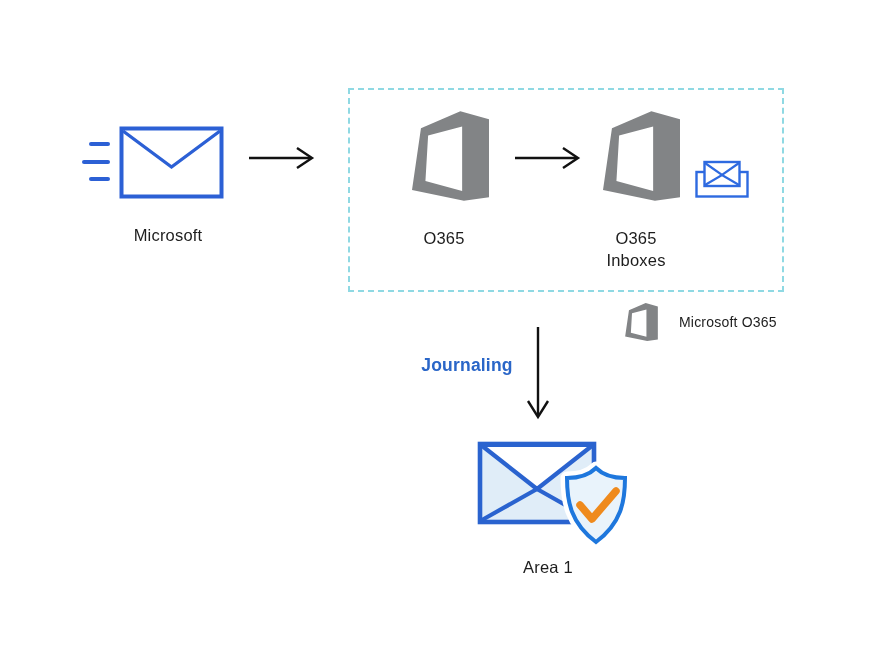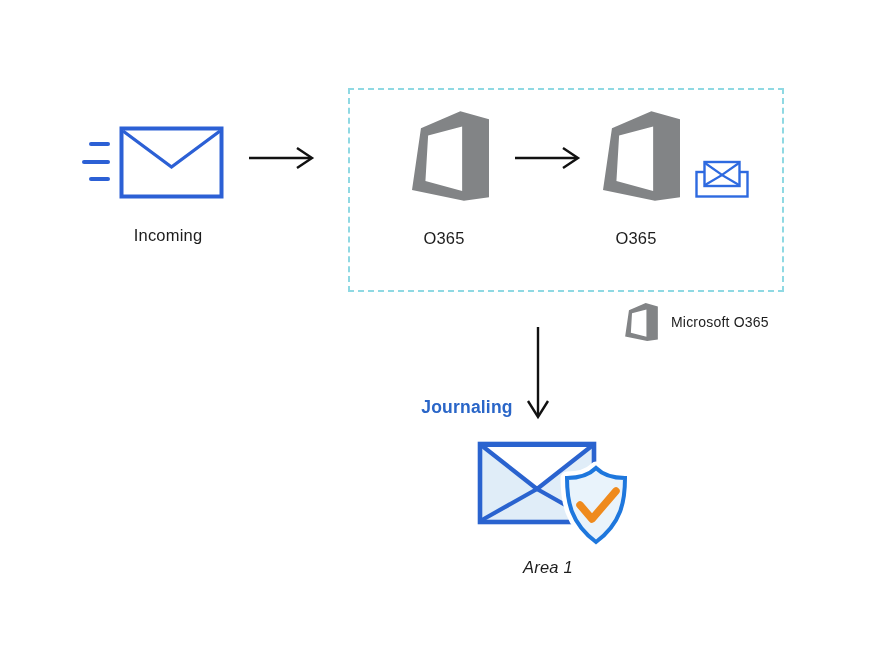--- a/index.html
+++ b/index.html
@@ -12,43 +12,43 @@
     text-align:center;font-size:16.5px;line-height:22px;color:#1d1d1d;
     letter-spacing:0.2px;
   }
   .speed-line{position:absolute;height:4px;background:#2c60d5;border-radius:2px;}
   .dashed-box{
     position:absolute;left:348px;top:88px;width:432px;height:200px;
     border:2px dashed #8fd9e3;background:transparent;
   }
   .journaling{
     position:absolute;left:412px;top:355px;width:110px;text-align:center;
-    font-size:17.5px;font-weight:600;color:#2a66c8;letter-spacing:0.2px;margin-top:42px;
+    font-size:17.5px;font-weight:600;color:#2a66c8;letter-spacing:0.2px;
   }
-  .legend-row{position:absolute;left:625px;top:303px;display:flex;align-items:center;gap:13px;}
+  .legend-row{position:absolute;left:625px;top:303px;display:flex;align-items:center;gap:21px;}
   .legend-text{font-size:14px;color:#1d1d1d;letter-spacing:0.2px;}
 </style>
 </head>
 <body>
 
 <div id="canvas">
 
   <div>
     <div class="speed-line" style="left:89px;top:142px;width:21px;"></div>
     <div class="speed-line" style="left:82px;top:160px;width:28px;"></div>
     <div class="speed-line" style="left:89px;top:177px;width:21px;"></div>
   </div>
 
   <svg class="abs" style="left:119px;top:126px;" width="105" height="73" viewBox="0 0 105 73">
     <rect x="2.5" y="2.5" width="100" height="68" fill="#ffffff" stroke="#2c60d5" stroke-width="4"></rect>
     <path d="M4 5 L52.5 41 L101 5" fill="none" stroke="#2c60d5" stroke-width="3.4"></path>
   </svg>
 
   <div class="node-label abs" style="left:98px;top:224px;width:140px;">
-    <div>Incoming</div>
+    <div>Microsoft</div>
   </div>
 
   <svg class="abs" style="left:248px;top:145px;" width="68" height="26" viewBox="0 0 68 26">
     <line x1="1" y1="13" x2="62" y2="13" stroke="#111111" stroke-width="2.4"></line>
     <polyline points="49,3 64,13 49,23" fill="none" stroke="#111111" stroke-width="2.4"></polyline>
   </svg>
 
   <div class="dashed-box"></div>
 
   <svg class="abs" style="left:412px;top:111px;" width="77" height="90" viewBox="0 0 86 100">
@@ -70,20 +70,21 @@
 
   <svg class="abs" style="left:695px;top:160px;" width="54" height="38" viewBox="0 0 54 38">
     <rect x="1.5" y="12" width="51" height="24.5" fill="#ffffff" stroke="#2e6ae0" stroke-width="2.4"></rect>
     <rect x="9.5" y="2" width="35" height="24" fill="#ffffff" stroke="#2e6ae0" stroke-width="2.4"></rect>
     <path d="M10 3 L27 15 L44 3" fill="none" stroke="#2e6ae0" stroke-width="2.2"></path>
     <path d="M10 25 L27 15 L44 25" fill="none" stroke="#2e6ae0" stroke-width="2.2"></path>
   </svg>
 
   <div class="node-label abs" style="left:576px;top:227px;width:120px;">
     <div>O365</div>
+    <div>Inboxes</div>
   </div>
 
   <div class="legend-row">
     <svg width="33" height="38" viewBox="0 0 86 100">
       <path fill-rule="evenodd" fill="#828486" d="M54 0 L86 9 L86 96 L58 100 L0 88 L10 19 Z M18 27 L15 78 L56 89 L56 17 Z"></path>
     </svg>
     <span class="legend-text">Microsoft O365</span>
   </div>
 
   <div class="journaling">Journaling</div>
@@ -101,17 +102,17 @@
 
     <path d="M5 79 L60 48 M115 79 L60 48" fill="none" stroke="#2a63cf" stroke-width="4.2" stroke-linecap="round"></path>
 
     <path d="M119 27 C 125 33 135 37 148 37 C 148 60 144.5 82 119 101 C 93.5 82 90 60 90 37 C 103 37 113 33 119 27 Z" fill="#ffffff" stroke="#ffffff" stroke-width="13" stroke-linejoin="round"></path>
 
     <path d="M119 27 C 125 33 135 37 148 37 C 148 60 144.5 82 119 101 C 93.5 82 90 60 90 37 C 103 37 113 33 119 27 Z" fill="#e9f3fb" stroke="#1e77dd" stroke-width="4"></path>
 
     <polyline points="103,64 115,78 139,50" fill="none" stroke="#ef8a1d" stroke-width="7.5" stroke-linecap="round" stroke-linejoin="round"></polyline>
   </svg>
 
-  <div class="node-label abs" style="left:468px;top:556px;width:160px;font-style:italic;">
+  <div class="node-label abs" style="left:468px;top:556px;width:160px;">
     <div>Area 1</div>
   </div>
 
 </div>
 
 </body></html>

